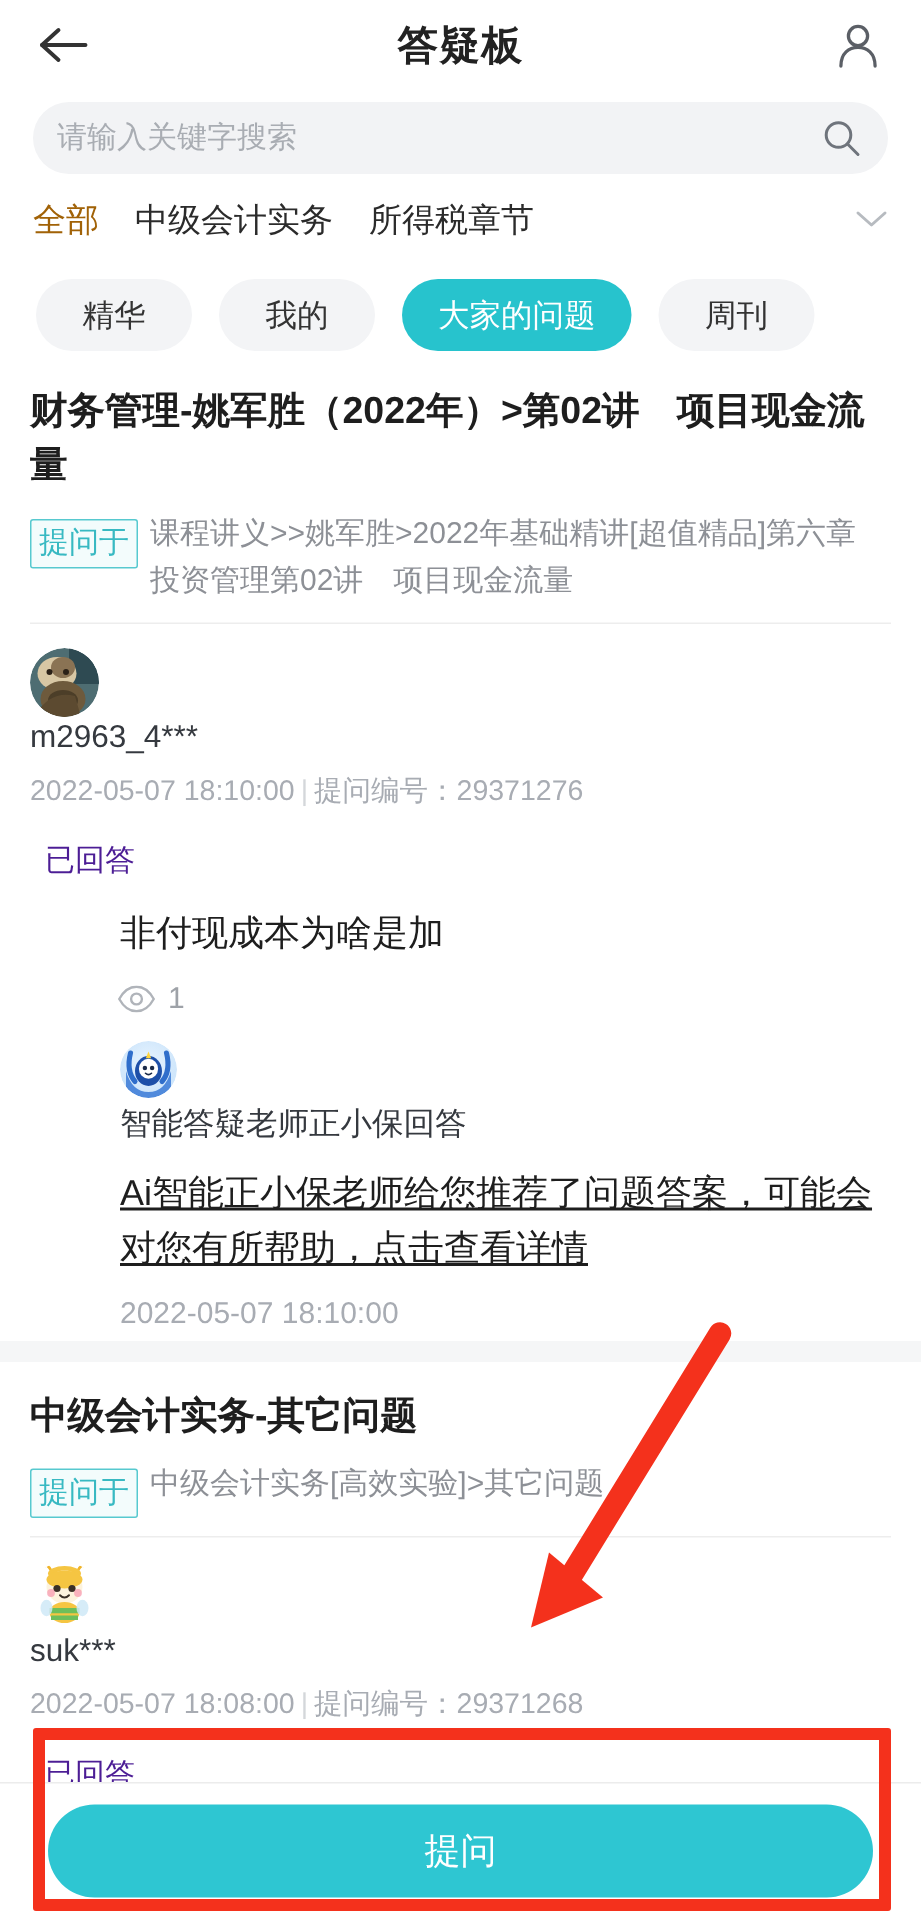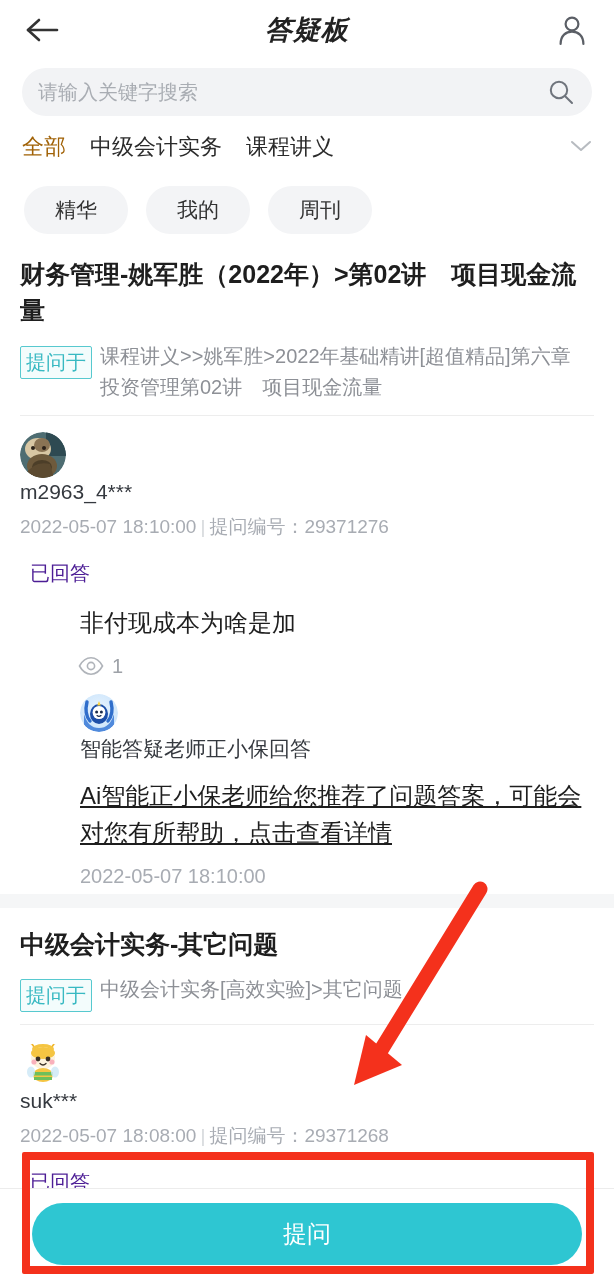--- a/index.html
+++ b/index.html
@@ -34,21 +34,20 @@
     transform: translateY(-50%);
     width: 40px; height: 40px;
     display: flex; align-items: center; justify-content: center;
     cursor: pointer;
   }
   .header-title {
     font-size: 27px;
     font-weight: bold;
     color: #222222;
     letter-spacing: 1px;
-    font-style: italic;
   }
   .profile-btn {
     position: absolute;
     right: 22px;
     top: 50%;
     transform: translateY(-50%);
     width: 40px; height: 40px;
     display: flex; align-items: center; justify-content: center;
     cursor: pointer;
   }
@@ -355,31 +354,32 @@
           <circle cx="12" cy="12" r="8.2" fill="none" stroke="#6f747c" stroke-width="2"></circle>
           <line x1="18.2" y1="18.2" x2="25" y2="25" stroke="#6f747c" stroke-width="2" stroke-linecap="round"></line>
         </svg>
       </div>
     </div>
   </div>
 
   <div class="cat-row">
     <div class="cat-item active">全部</div>
     <div class="cat-item">中级会计实务</div>
-    <div class="cat-item">课程讲义</div>
+    <div class="cat-item">所得税章节</div>
     <div class="cat-chevron">
       <svg width="24" height="16" viewBox="0 0 24 16">
         <path d="M3 4 L12 12 L21 4" fill="none" stroke="#b7bbc0" stroke-width="2" stroke-linecap="round" stroke-linejoin="round"></path>
       </svg>
     </div>
   </div>
 
   <div class="chip-row">
     <div class="chip">精华</div>
     <div class="chip">我的</div>
+    <div class="chip active">大家的问题</div>
     <div class="chip">周刊</div>
   </div>
 
   <div class="card">
     <div class="card-title">财务管理-姚军胜（2022年）&gt;第02讲　项目现金流量</div>
     <div class="askfrom-row">
       <span class="askfrom-badge">提问于</span>
       <span class="askfrom-text">课程讲义&gt;&gt;姚军胜&gt;2022年基础精讲[超值精品]第六章　投资管理第02讲　项目现金流量</span>
     </div>
     <div class="divider"></div>

